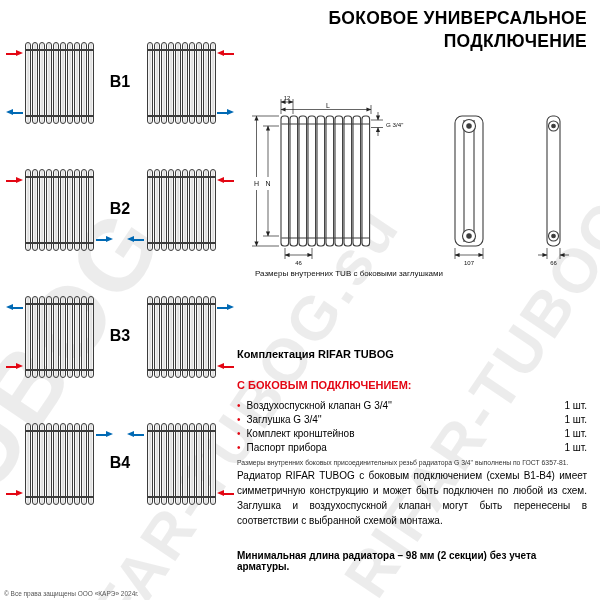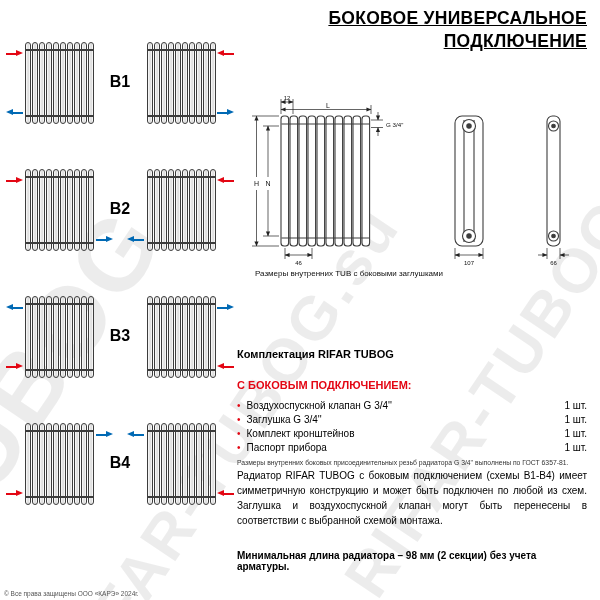--- a/index.html
+++ b/index.html
@@ -9,21 +9,21 @@
   
   .watermark-layer { position:absolute; inset:0; z-index:0; }
   .wm { position:absolute; font-weight:700; color:#000; opacity:0.07; white-space:nowrap;
         transform-origin:0 0; letter-spacing:3px; }
   .wm1 { font-size:100px; left:-120px; top:500px; transform:rotate(-56deg); }
   .wm2 { font-size:62px;  left:40px;  top:660px; transform:rotate(-56deg); }
   .wm3 { font-size:62px;  left:330px; top:570px; transform:rotate(-56deg); }
 
   
   .page-title { position:absolute; z-index:2; top:7px; right:13px; text-align:right;
-                font-size:17.5px; font-weight:800; line-height:1.3; color:#000; letter-spacing:0.3px;text-decoration:underline; }
+                font-size:17.5px; font-weight:800; line-height:1.3; color:#000; letter-spacing:0.3px; }
 
   
   .schemes-column { position:absolute; z-index:2; left:6px; top:42px; width:232px; }
   .scheme-row { position:relative; width:228px; height:82px; margin-bottom:45px; }
   .radiator { position:absolute; top:0; width:70px; height:82px; }
   .rad-a { left:18px; } .rad-b { left:140px; }
   .tubes { position:absolute; inset:0; display:flex; }
   .tubes i { flex:1; margin:0 0.5px; border:1.5px solid #3c3c3c; border-radius:3.5px;
              background:linear-gradient(90deg,#fcfcfc,#d9d9d9 55%,#ffffff); font-style:normal; }
   .collector { position:absolute; left:1px; right:1px; height:2px; background:#3c3c3c; z-index:2; }

